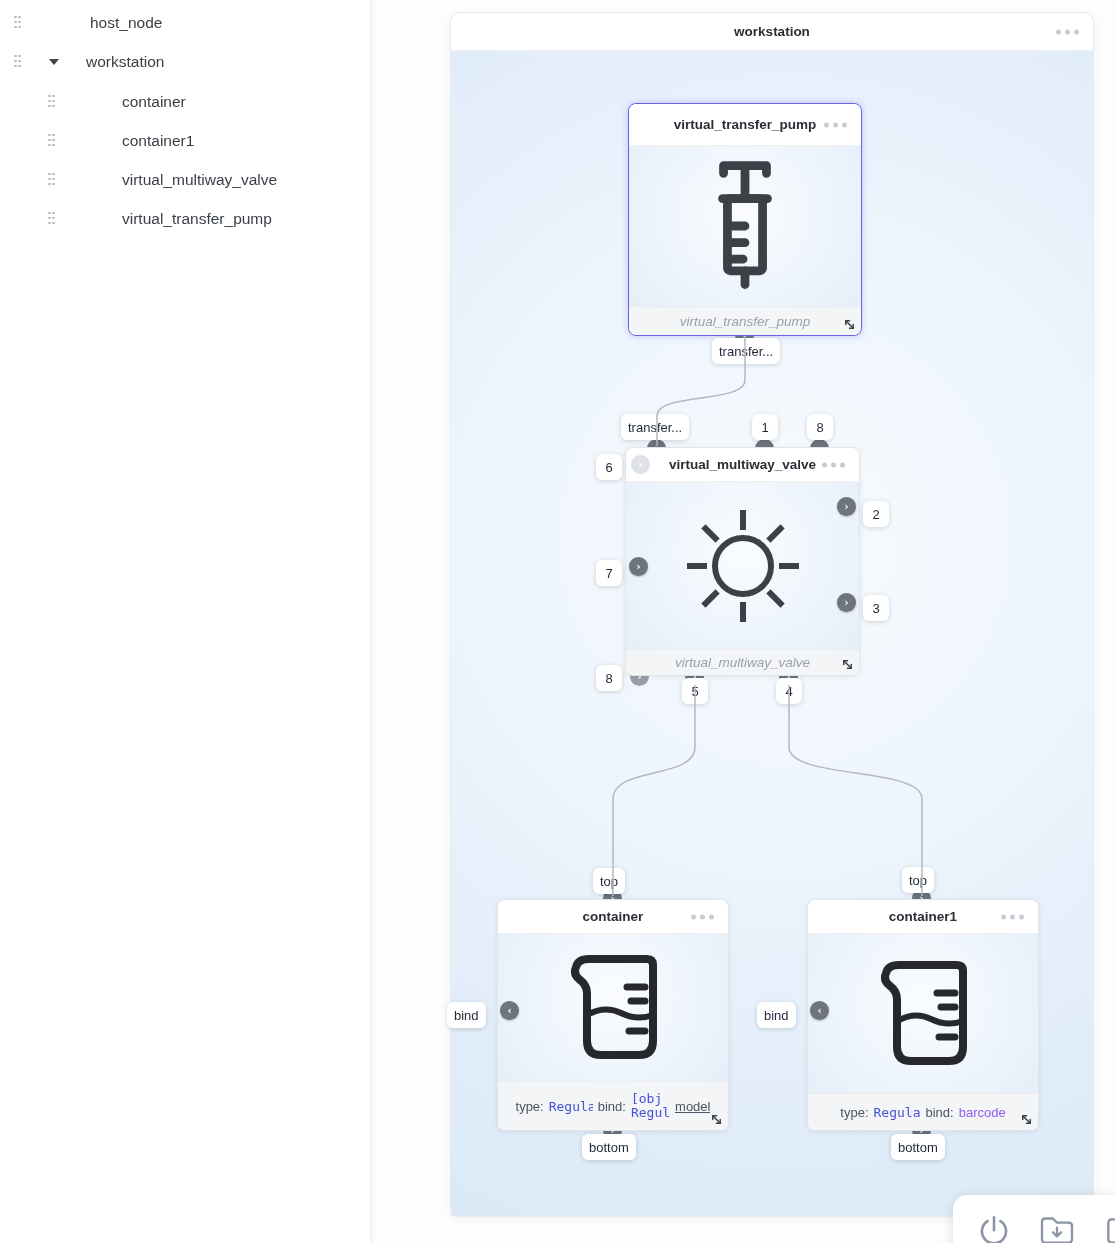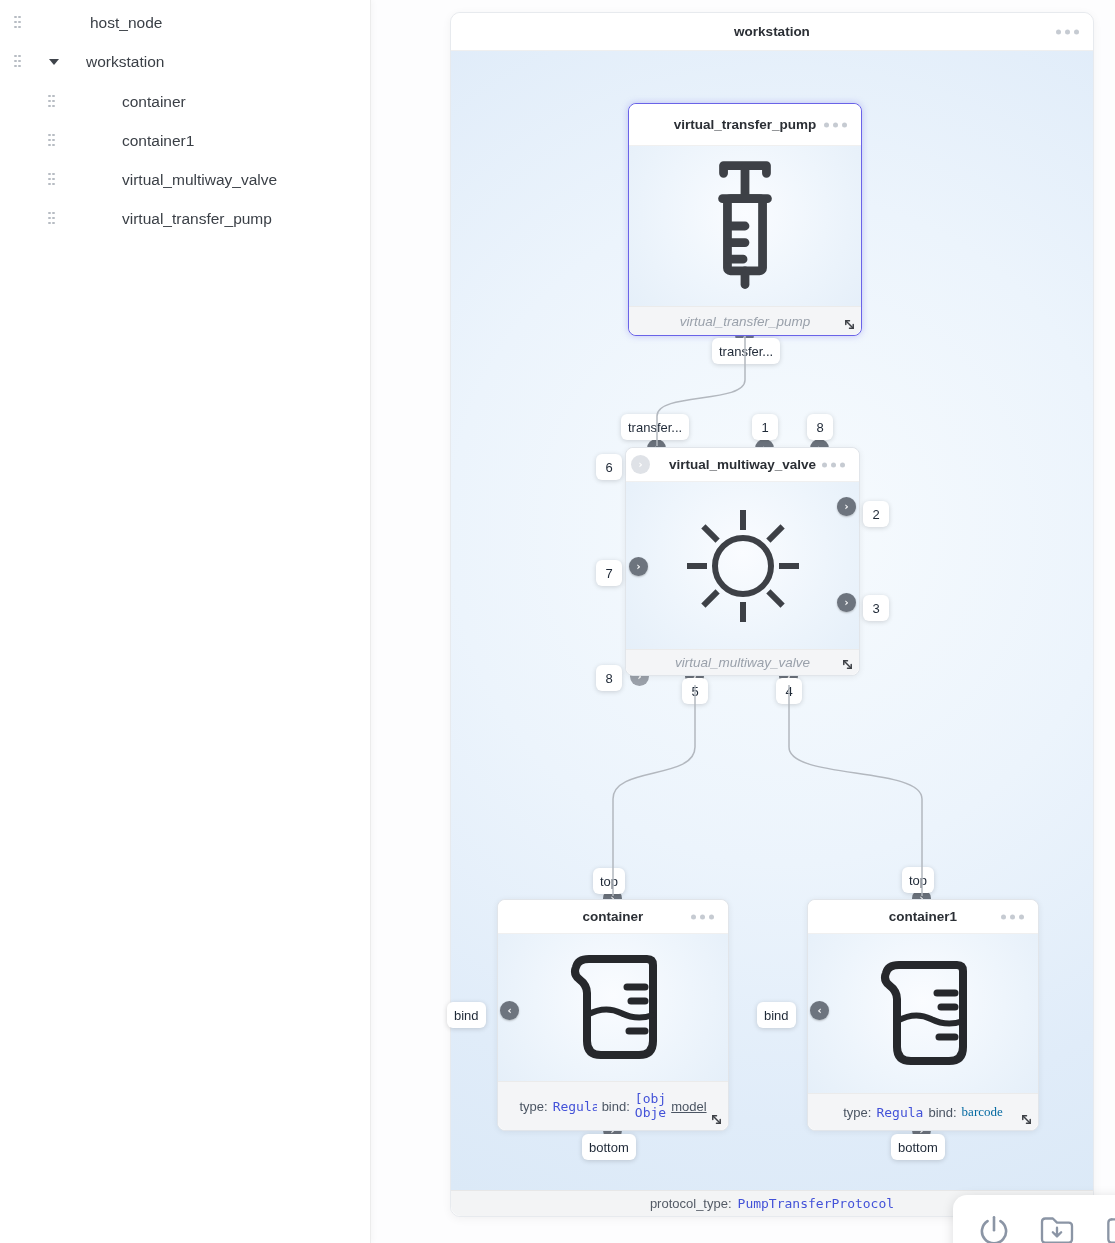--- a/index.html
+++ b/index.html
@@ -43,21 +43,21 @@
     background:#fff; border-bottom:1px solid #f0f0f0; border-radius:8px 8px 0 0; }
   .node-title { font-size:13.5px; font-weight:bold; color:#2b2f35; }
   .node-body { flex:1; display:flex; align-items:center; justify-content:center;
     background:radial-gradient(circle at 50% 42%, #fafcff 0%, #eef5fc 55%, #e5eff9 100%); }
   .node-footer { position:relative; background:#f4f5f7; border-top:1px solid #ebebeb;
     border-radius:0 0 8px 8px; display:flex; align-items:center; justify-content:center; gap:5px; }
   .node-caption { font-size:13.5px; font-style:italic; color:#9aa1ab; }
   .resize-icon { position:absolute; right:5px; bottom:4px; cursor:nwse-resize; }
   .prop-label { font-size:13px; color:#4b5563; }
   .prop-value { font-size:13px; color:#4352d8; font-family:"DejaVu Sans Mono", monospace; white-space:nowrap; }
-  .prop-value--dark { color:#0369a1; font-family:Liberation Serif, serif; }
+  .prop-value--dark { color:#8b5cf6; font-family:Liberation Sans, sans-serif; }
   .clip { overflow:hidden; display:inline-block; }
   .two-line { line-height:1.1; text-align:left; }
 
   
   .port { position:absolute; width:19px; height:19px; border-radius:50%; background:#6d747e;
     display:flex; align-items:center; justify-content:center; cursor:crosshair; }
   .port span { color:#fff; font-size:10px; line-height:1; font-weight:bold;
     font-family:"DejaVu Sans", sans-serif; }
   .port--behind { z-index:2; }
   .port--front  { z-index:4; box-shadow:0 1px 2px rgba(0,0,0,.25); }
@@ -154,24 +154,20 @@
   <div class="panel">
     <div class="panel-header">
       <span class="panel-title">workstation</span>
       <span class="ellipsis">
           <i></i>
           <i></i>
           <i></i>
         </span>
     </div>
     <div class="panel-body"></div>
-    <div class="panel-footer">
-      <span class="kv-label">protocol_type:</span>
-      <span class="kv-value">PumpTransferProtocol</span>
-    </div>
   </div>
 
   <div class="port port--behind" style="left:735px; top:326px;">
       <span>›</span>
     </div>
   <div class="port port--behind" style="left:647px; top:439px;">
       <span>›</span>
     </div>
   <div class="port port--behind" style="left:755px; top:439px;">
       <span>›</span>
@@ -289,21 +285,21 @@
           <path d="M68 78 H84" stroke-width="7"></path>
         </g>
       </svg>
     </div>
     <div class="node-footer" style="height:49px;">
       <span class="prop-label">type:</span>
       <span class="prop-value clip" style="max-width:44px;">Regula</span>
       <span class="prop-label">bind:</span>
       <span class="prop-value two-line">
         <span>[obj</span><br>
-        <span>Obje</span>
+        <span>Regul</span>
       </span>
       <span class="prop-label clip" style="max-width:40px;text-decoration:underline;">model</span>
       <svg class="resize-icon" width="13" height="13" viewBox="0 0 14 14">
         <g fill="none" stroke="#3d4046" stroke-width="1.6" stroke-linecap="round">
           <path d="M3 3 L11 11"></path>
             <path d="M3 7 V3 H7"></path>
             <path d="M11 7 V11 H7"></path>
         </g>
       </svg>
     </div>

